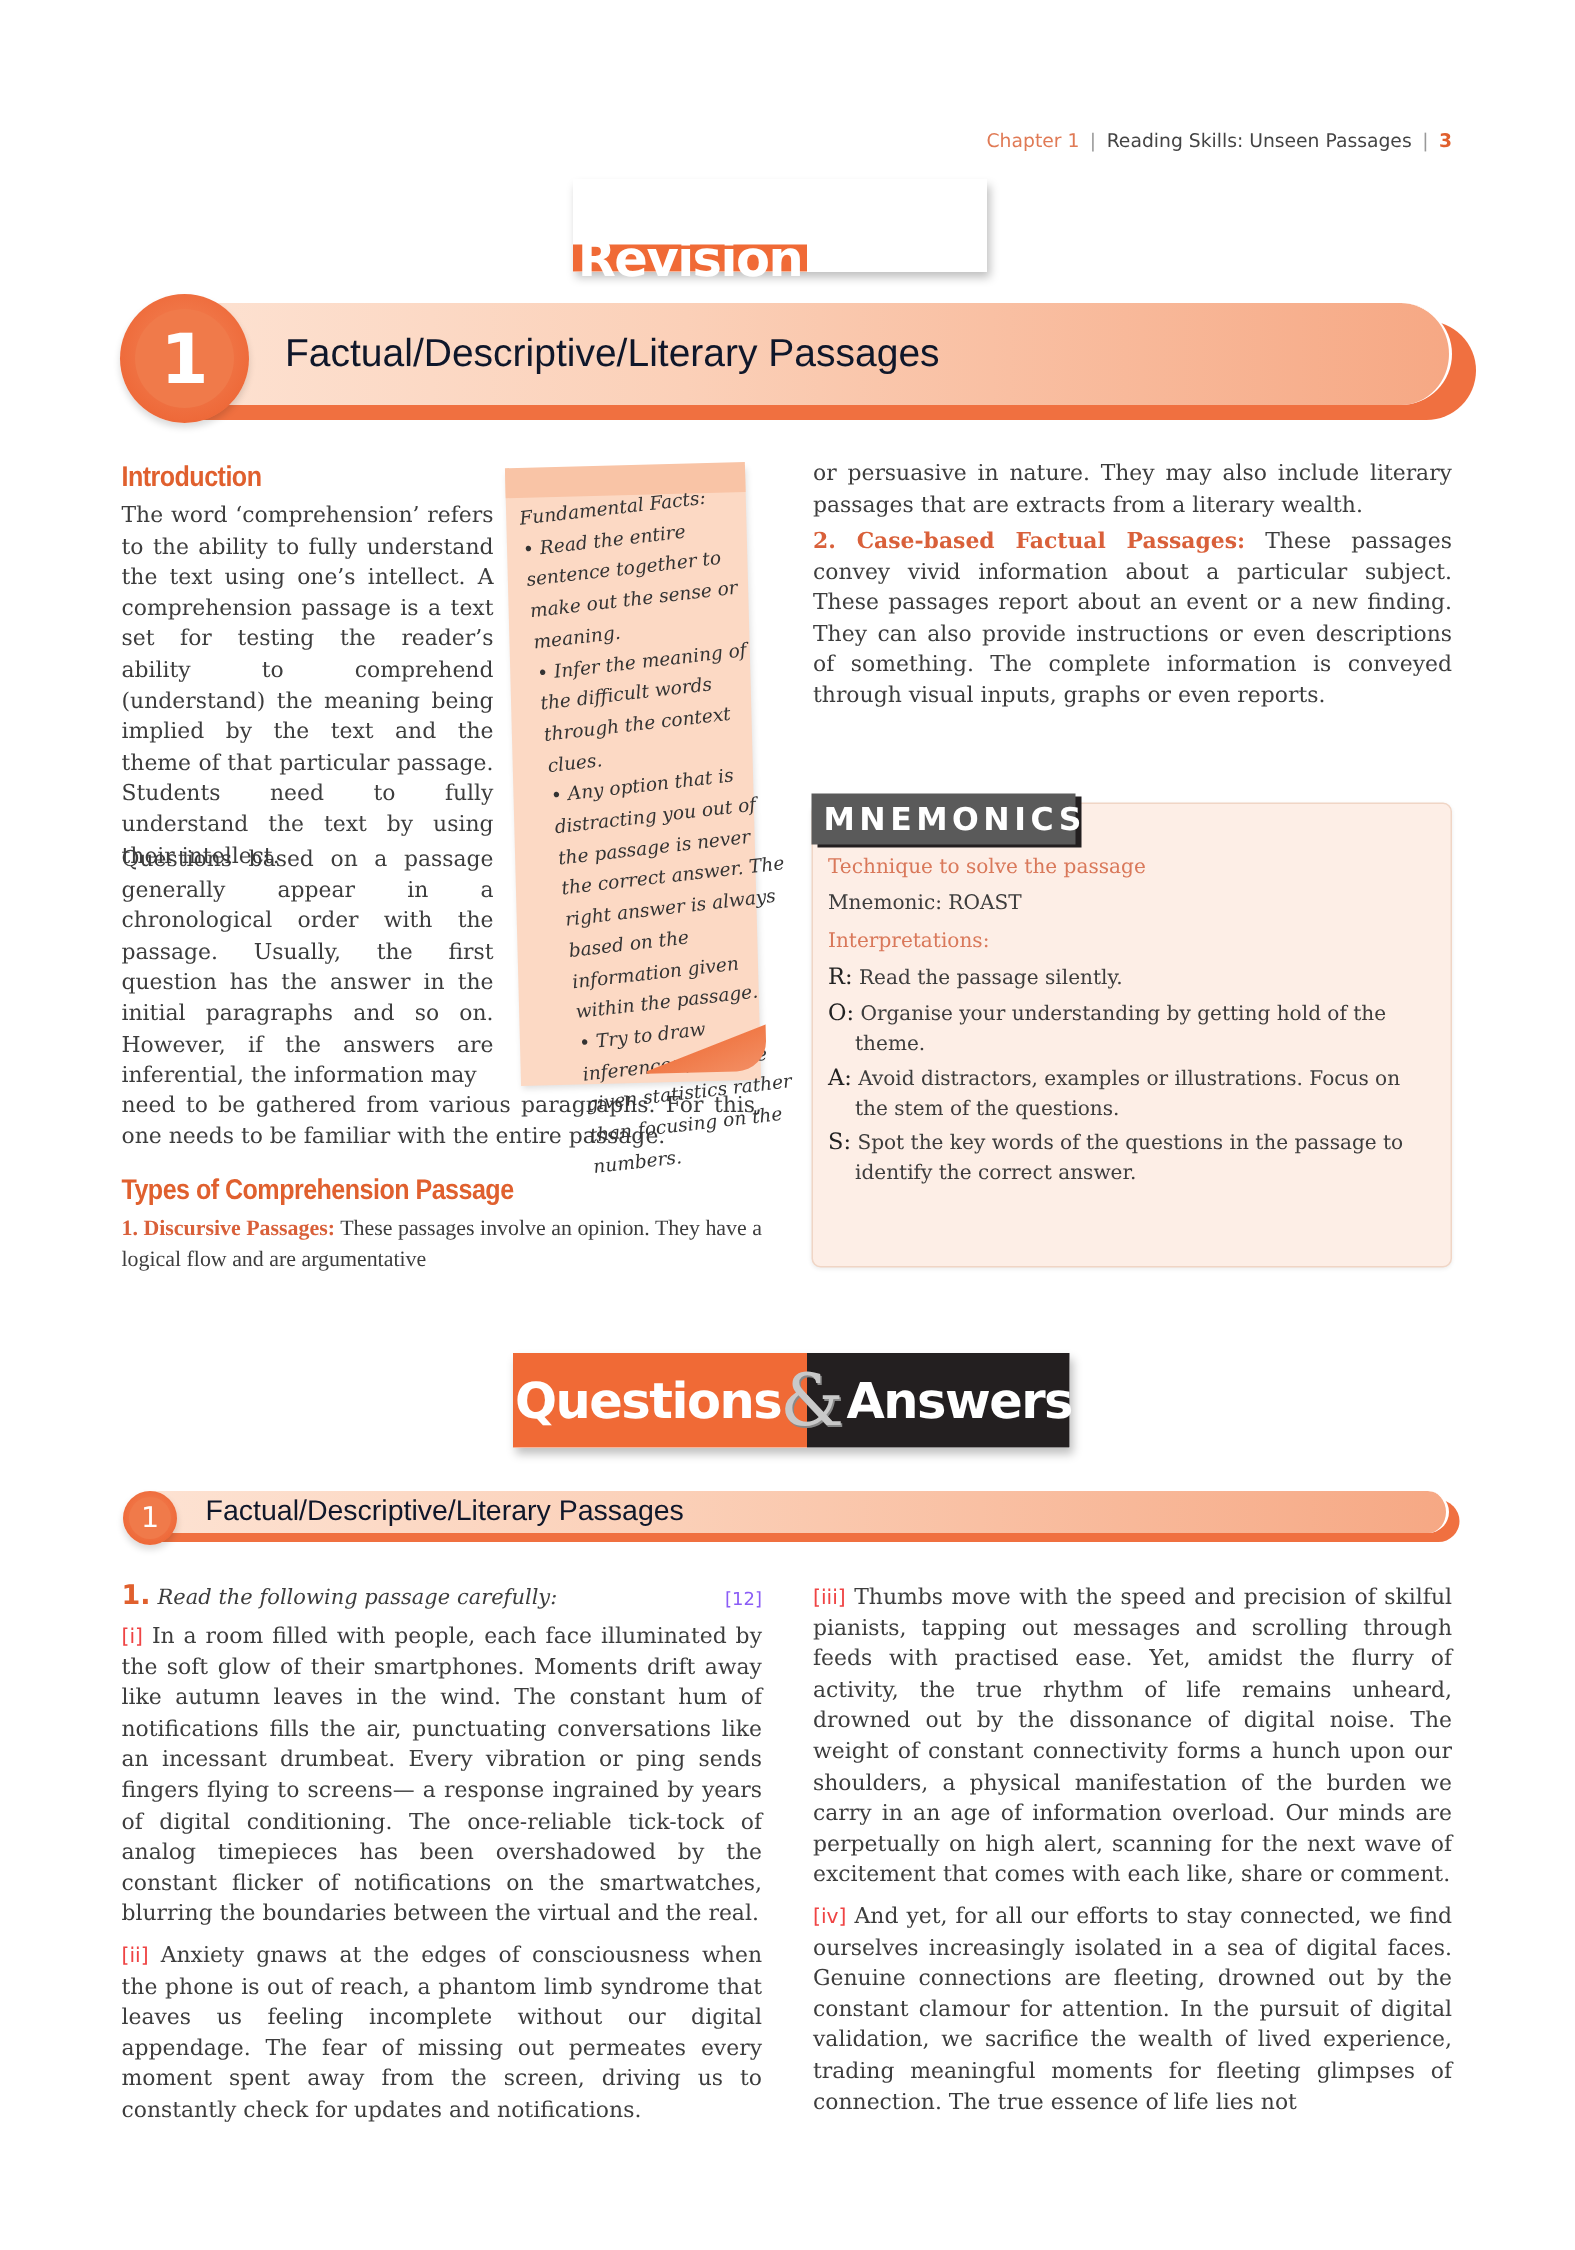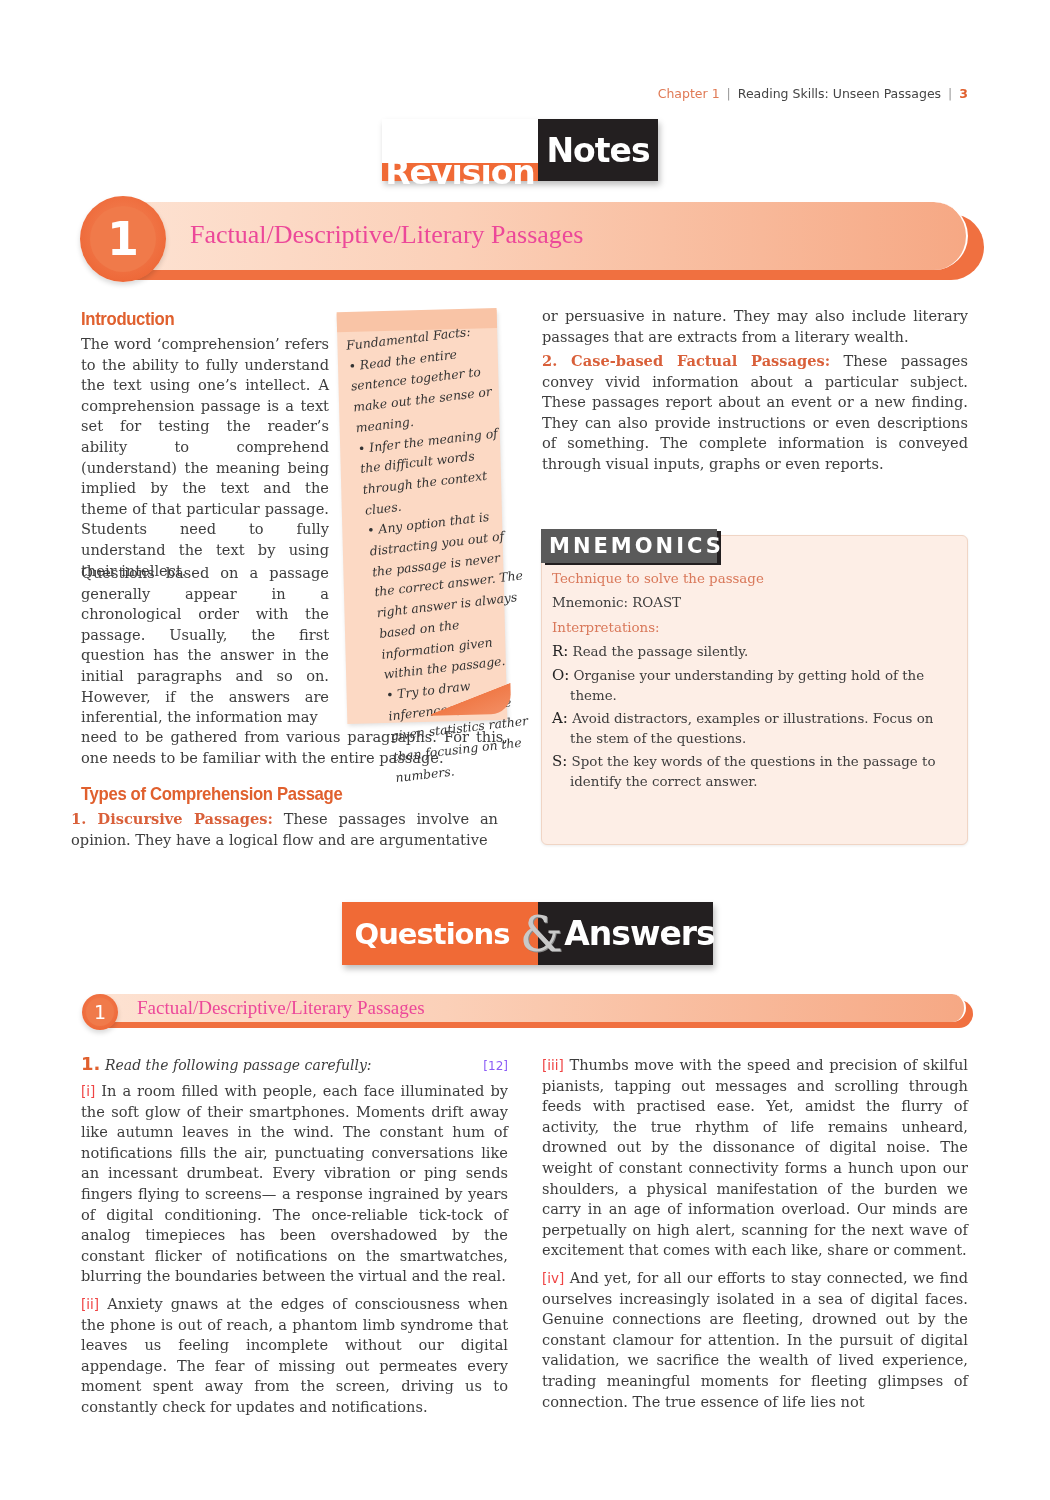--- a/index.html
+++ b/index.html
@@ -12,31 +12,31 @@
   .running-head .sep { color: #999; padding: 0 3px; }
 
   
   .banner { position: absolute; display: flex; box-shadow: 2px 4px 6px rgba(0,0,0,0.25); font-family: "DejaVu Sans", sans-serif; font-weight: bold; color: #fff; }
   .banner .left { background: #f06a36; display: flex; align-items: center; justify-content: center; }
   .banner .right { background: #231f20; display: flex; align-items: center; justify-content: center; }
   .banner-rn { top: 119px; left: 382px; width: 276px; height: 62px; }
   .banner-rn .left { width: 156px; font-size: 33px; letter-spacing: -1px; margin-top: 44px; }
   .banner-rn .right { width: 120px; font-size: 33px; letter-spacing: -1px; }
   .banner-qa { top: 902px; left: 342px; width: 371px; height: 63px; }
-  .banner-qa .left { width: 196px; font-size: 29px; letter-spacing: -1px; padding-right: 16px; }
+  .banner-qa .left { width: 196px; font-size: 33px; letter-spacing: -1px; padding-right: 16px; }
   .banner-qa .right { width: 175px; font-size: 33px; letter-spacing: -1px; padding-left: 28px; }
   .banner-qa .amp { position: absolute; left: 178px; top: 4px; font-size: 48px; color: #c9c9c9; font-family: "DejaVu Serif", serif; font-weight: normal; text-shadow: 1px 1px 0 #888; }
 
   
   .pill { position: absolute; }
   .pill .shadow-bar { position: absolute; background: #f07040; border-radius: 0 40px 40px 0; }
   .pill .bar { position: absolute; background: linear-gradient(90deg, #fde2d2 0%, #fbd0b8 40%, #f6a884 100%); border-radius: 0 40px 40px 0; border-right: 2px solid #fff; }
   .pill .circle { position: absolute; border-radius: 50%; background: radial-gradient(circle at 50% 45%, #f4875a 0%, #ee6a3a 70%, #e55a2c 100%); display: flex; align-items: center; justify-content: center; color: #fff; font-family: "DejaVu Sans", sans-serif; font-weight: bold; box-shadow: 0 3px 5px rgba(0,0,0,0.15); }
   .pill .circle .inner { border-radius: 50%; background: #f07a4a; display: flex; align-items: center; justify-content: center; }
-  .pill .title { position: absolute; font-family: Liberation Serif, serif; color: #ec4899; }
+  .pill .title { position: absolute; font-family: Liberation Sans, sans-serif; color: #0f172a; }
 
   .pill-1 { top: 196px; left: 78px; width: 910px; height: 94px; }
   .pill-1 .shadow-bar { left: 40px; top: 18px; width: 866px; height: 66px; }
   .pill-1 .bar { left: 40px; top: 6px; width: 850px; height: 68px; }
   .pill-1 .circle { left: 2px; top: 0; width: 86px; height: 86px; }
   .pill-1 .circle .inner { width: 66px; height: 66px; font-size: 46px; }
   .pill-1 .title { left: 112px; top: 24px; font-size: 26px; }
 
   .pill-2 { top: 992px; left: 80px; width: 895px; height: 40px; }
   .pill-2 .shadow-bar { left: 20px; top: 8px; width: 873px; height: 28px; }
@@ -75,21 +75,20 @@
 <div class="running-head">
   <span class="ch">Chapter 1</span>
   <span class="sep">|</span>
   <span>Reading Skills: Unseen Passages</span>
   <span class="sep">|</span>
   <span class="pg">3</span>
 </div>
 
 <div class="banner banner-rn">
   <div class="left">Revision</div>
-  <div class="right">Notes</div>
 </div>
 
 <div class="pill pill-1">
   <div class="shadow-bar"></div>
   <div class="bar"></div>
   <div class="circle">
     <div class="inner">1</div>
   </div>
   <div class="title">Factual/Descriptive/Literary Passages</div>
 </div>
@@ -105,21 +104,21 @@
     <div>Fundamental Facts:</div>
     <div>• <span>Read the entire sentence together to make out the sense or meaning.</span></div>
     <div>• <span>Infer the meaning of the difficult words through the context clues.</span></div>
     <div>• <span>Any option that is distracting you out of the passage is never the correct answer. The right answer is always based on the information given within the passage.</span></div>
     <div>• <span>Try to draw inferences from the given statistics rather than focusing on the numbers.</span></div>
   </div>
   <div class="curl"></div>
 </div>
 
 <div class="sub-head" style="top:783px;left:81px;">Types of Comprehension Passage</div>
-<div class="para" style="top:809px;left:71px;width:427px;"><span class="hl">1. Discursive Passages:</span><span> These passages involve an opinion. They have a logical flow and are argumentative</span></div>
+<div class="para" style="top:809px;left:81px;width:427px;font-family:Liberation Serif, serif;"><span class="hl">1. Discursive Passages:</span><span> These passages involve an opinion. They have a logical flow and are argumentative</span></div>
 <div class="para" style="top:306px;left:542px;width:426px;">or persuasive in nature. They may also include literary passages that are extracts from a literary wealth.</div>
 <div class="para" style="top:351px;left:542px;width:426px;"><span class="hl">2. Case-based Factual Passages:</span><span> These passages convey vivid information about a particular subject. These passages report about an event or a new finding. They can also provide instructions or even descriptions of something. The complete information is conveyed through visual inputs, graphs or even reports.</span></div>
 
 <div class="mnem">
   <div class="row orange" style="top:33px;">Technique to solve the passage</div>
   <div class="row" style="top:57px;"><span>Mnemonic:</span><span> ROAST</span></div>
   <div class="row orange" style="top:82px;">Interpretations:</div>
   <div class="row hang" style="top:106px;"><span class="k">R:</span><span> Read the passage silently.</span></div>
   <div class="row hang" style="top:130px;"><span class="k">O:</span><span> Organise your understanding by getting hold of the theme.</span></div>
   <div class="row hang" style="top:173px;"><span class="k">A:</span><span> Avoid distractors, examples or illustrations. Focus on the stem of the questions.</span></div>

